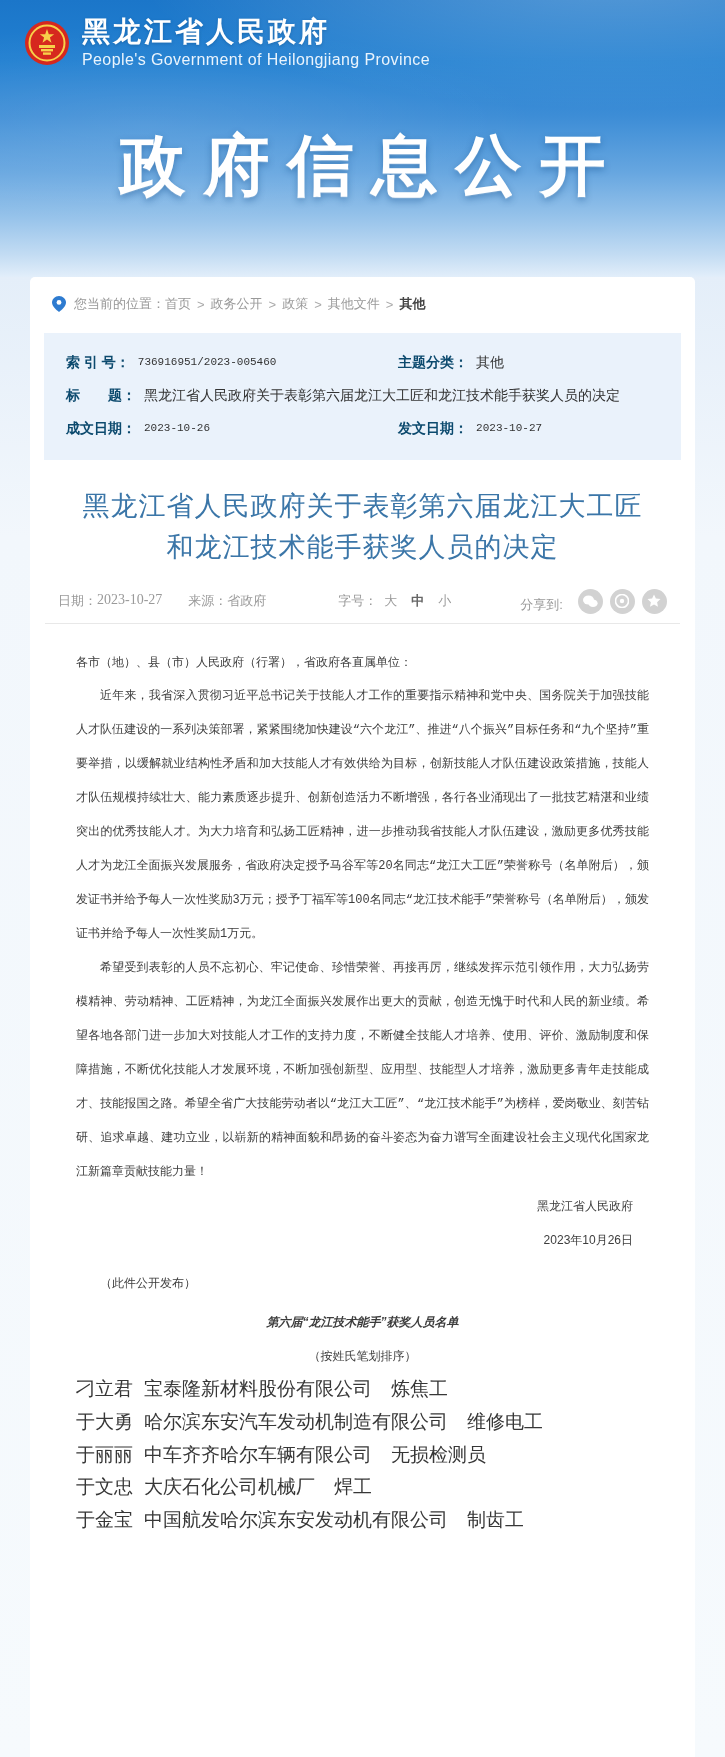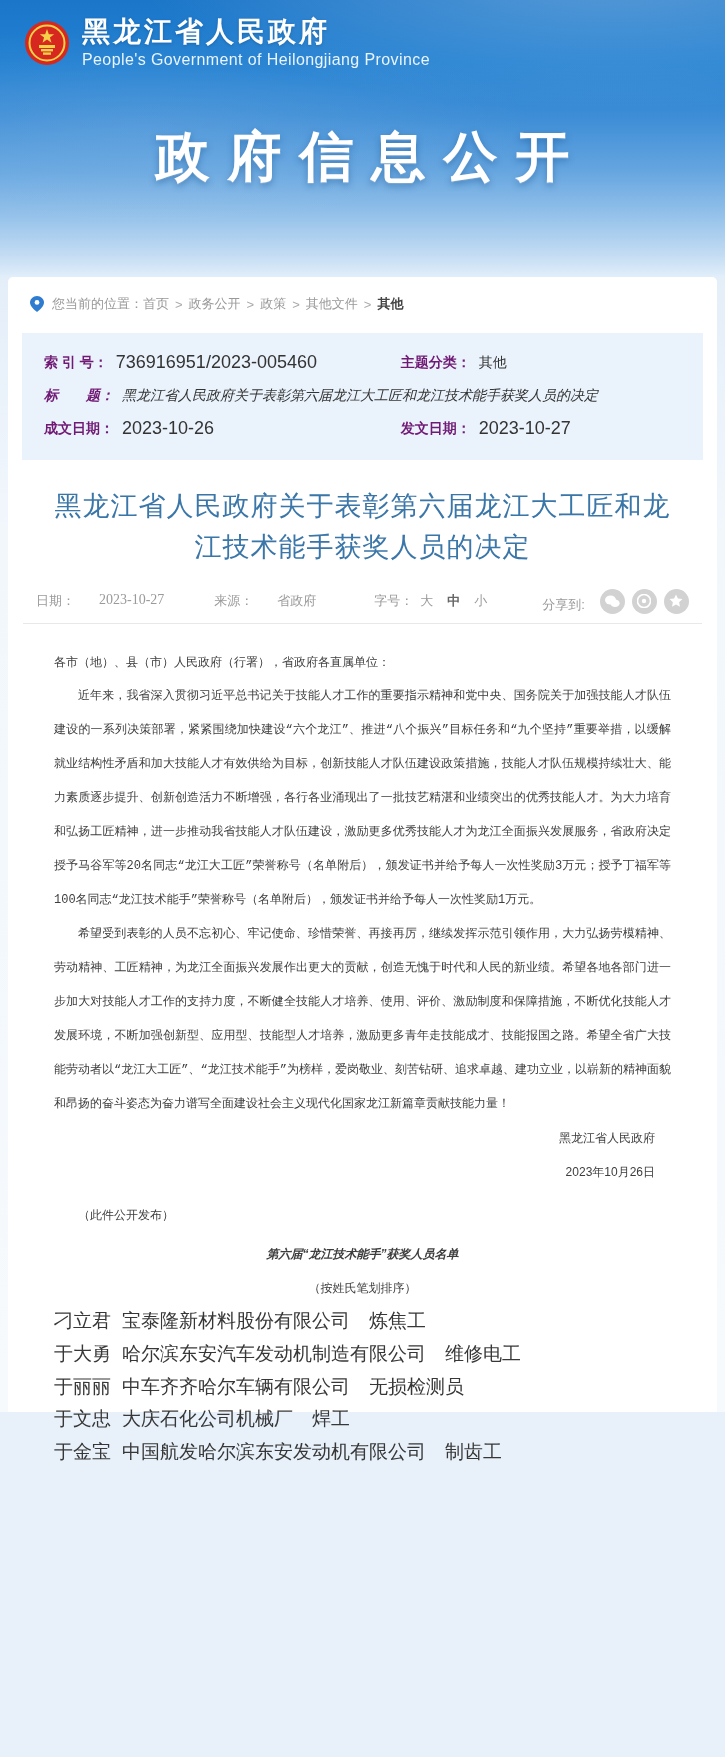--- a/index.html
+++ b/index.html
@@ -18,49 +18,49 @@
       linear-gradient(180deg,#1b76c9 0%, #2280d1 22%, #3d8dd6 42%, #66a6e0 62%, #95c2ea 78%, #c3dcf3 92%, #e2eefa 100%);
   }
   .site-header { display:flex; align-items:center; padding:16px 0 0 24px; }
   .emblem { width:46px; height:46px; flex:0 0 auto; }
   .site-titles { margin-left:12px; }
   .site-name { color:#fff; font-size:28px; font-weight:bold; letter-spacing:3px; line-height:32px;
     text-shadow:0 1px 3px rgba(10,60,110,.35); }
   .site-name-en { color:#eaf4fd; font-size:16px; letter-spacing:.4px; margin-top:3px; }
   .banner-title {
     text-align:center; margin-top:52px;
-    color:#fff; font-size:54px; font-weight:bold; letter-spacing:18px; padding-left:18px;
+    color:#fff; font-size:66px; font-weight:bold; letter-spacing:18px; padding-left:18px;
     text-shadow:0 3px 7px rgba(17,78,140,.45), 0 1px 0 rgba(255,255,255,.25);
   }
   
-  .wrap { background:linear-gradient(180deg,#e4eef9 0%,#f2f7fc 260px,#f6fafd 100%); padding:0 8px; height:1135px; }
+  .wrap { background:linear-gradient(180deg,#e4eef9 0%,#f2f7fc 260px,#f6fafd 100%); padding:0 30px; height:1480px; }
   .panel { background:#fff; border-radius:5px 5px 0 0; height:100%; padding:18px 0 0 0; }
   
   .crumb { display:flex; align-items:center; padding:0 22px; font-size:13px; color:#999; }
   .crumb .pin { width:14px; height:16px; margin-right:8px; flex:0 0 auto; }
   .crumb a { color:#999; text-decoration:none; }
   .crumb .sep { margin:0 6px; color:#aaa; }
   .crumb .current { color:#444; font-weight:bold; }
   
   .meta-box { margin:20px 14px 0; background:#eaf2fb; padding:13px 22px 15px; font-size:14px; }
   .meta-row { display:flex; line-height:33px; }
   .meta-cell { display:flex; }
   .meta-cell.left { width:56%; }
-  .meta-cell.full { width:100%;font-style:italic; }
-  .m-label { color:#701a75; font-weight:bold; white-space:pre; }
+  .meta-cell.full { width:100%; }
+  .m-label { color:#0c4a6e; font-weight:bold; white-space:pre; }
   .m-value { color:#333; margin-left:8px; }
-  .m-value.num { font-family:Liberation Sans, sans-serif; font-size:18px; }
+  .m-value.num { font-family:Liberation Mono, monospace; font-size:11px; }
   
   .doc-title {
     margin:26px 40px 0; text-align:center;
     color:#3b76a8; font-size:27px; line-height:41px; letter-spacing:1px; font-weight:400;
   }
   
   .art-meta { display:flex; align-items:center; margin:20px 28px 0; font-size:13px; color:#9a9a9a; height:26px; }
-  .art-meta .grp-left { display:flex;gap:24px; }
+  .art-meta .grp-left { display:flex; }
   .art-meta .src { margin-left:26px; }
   .art-meta .num { font-family:"Liberation Serif","DejaVu Serif",serif; font-size:14px; }
   .art-meta .grp-size { margin-left:auto; margin-right:auto; display:flex; padding-left:10px; }
   .size-opt { margin:0 7px; cursor:pointer; }
   .size-opt.active { color:#666; font-weight:bold; }
   .grp-share { display:flex; align-items:flex-end; }
   .share-label { margin-right:8px; }
   .share-ic { width:25px; height:25px; border-radius:50%; background:#d2d2d2; margin-left:7px;
     display:flex; align-items:center; justify-content:center; cursor:pointer; }
   .share-ic svg { display:block; }

